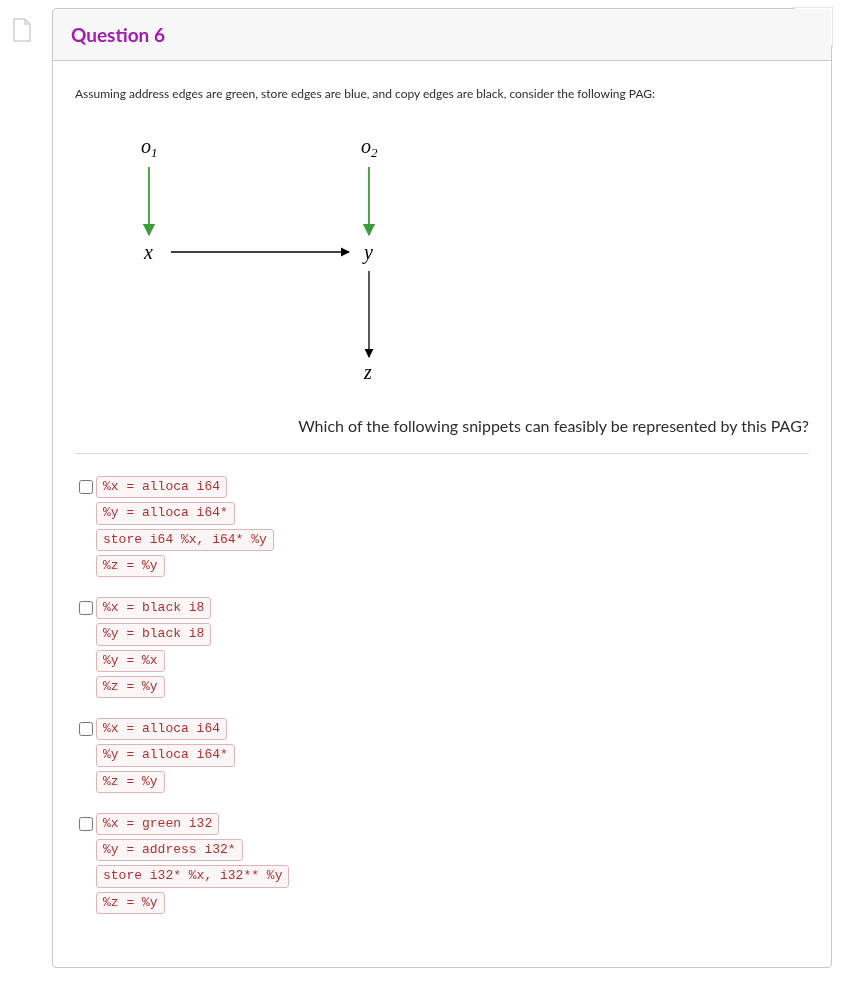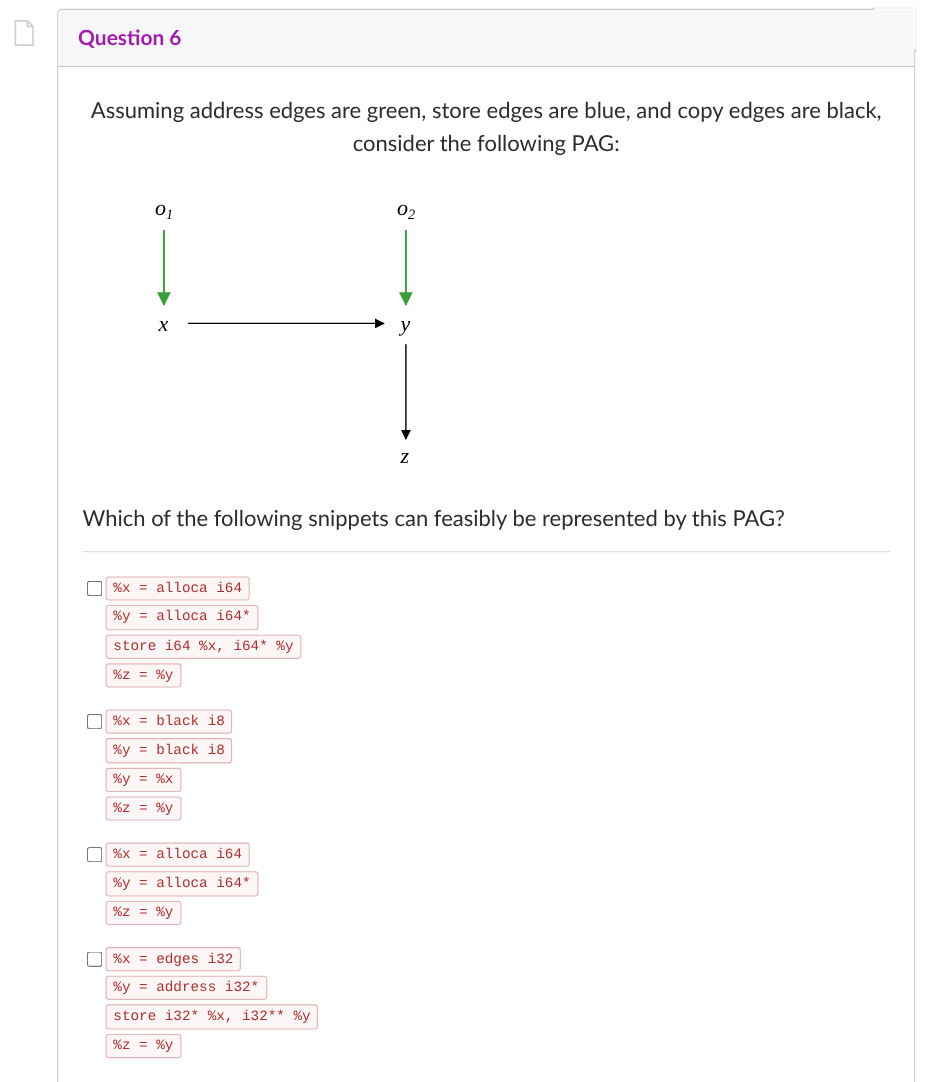--- a/index.html
+++ b/index.html
@@ -52,30 +52,30 @@
   .card-header h2{
     margin:0;
     font-size:19px;
     font-weight:700;
     color:#a21caf;
   }
   .card-body{
     padding:24px 22px 20px 22px;
   }
   .prompt{
-    font-size:20px;
+    font-size:12px;
     line-height:1.5;
-    text-align:center;
   }
   .diagram{
     margin:28px 0 22px 36px;
   }
   .q2{
-    font-size:20px;
+    font-size:16px;
     margin:4px 0 8px 0;
+    text-align:right;
   }
   hr.sep{
     border:none;
     border-top:1px solid #dcdcdc;
     margin:18px 0 22px 0;
   }
   .option{
     display:flex;
     align-items:flex-start;
     margin-bottom:20px;
@@ -192,21 +192,21 @@
       <div class="snippet">
         <span class="codebox">%x = alloca i64</span>
         <span class="codebox">%y = alloca i64*</span>
         <span class="codebox">%z = %y</span>
       </div>
     </div>
 
     <div class="option">
       <input type="checkbox" style="">
       <div class="snippet">
-        <span class="codebox">%x = edges i32</span>
+        <span class="codebox">%x = green i32</span>
         <span class="codebox">%y = address i32*</span>
         <span class="codebox">store i32* %x, i32** %y</span>
         <span class="codebox">%z = %y</span>
       </div>
     </div>
 
   </div>
 </div>
 
 </body></html>

